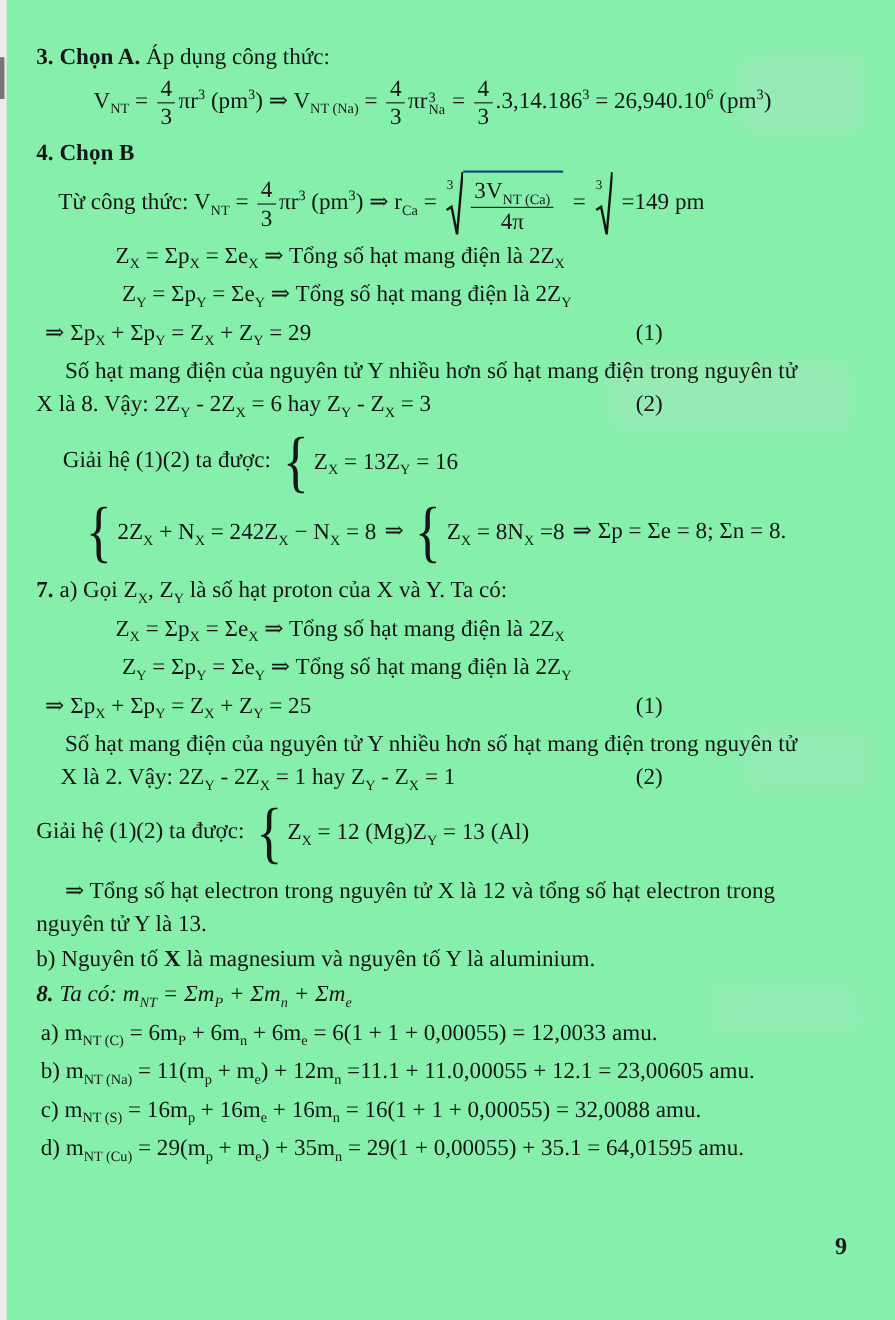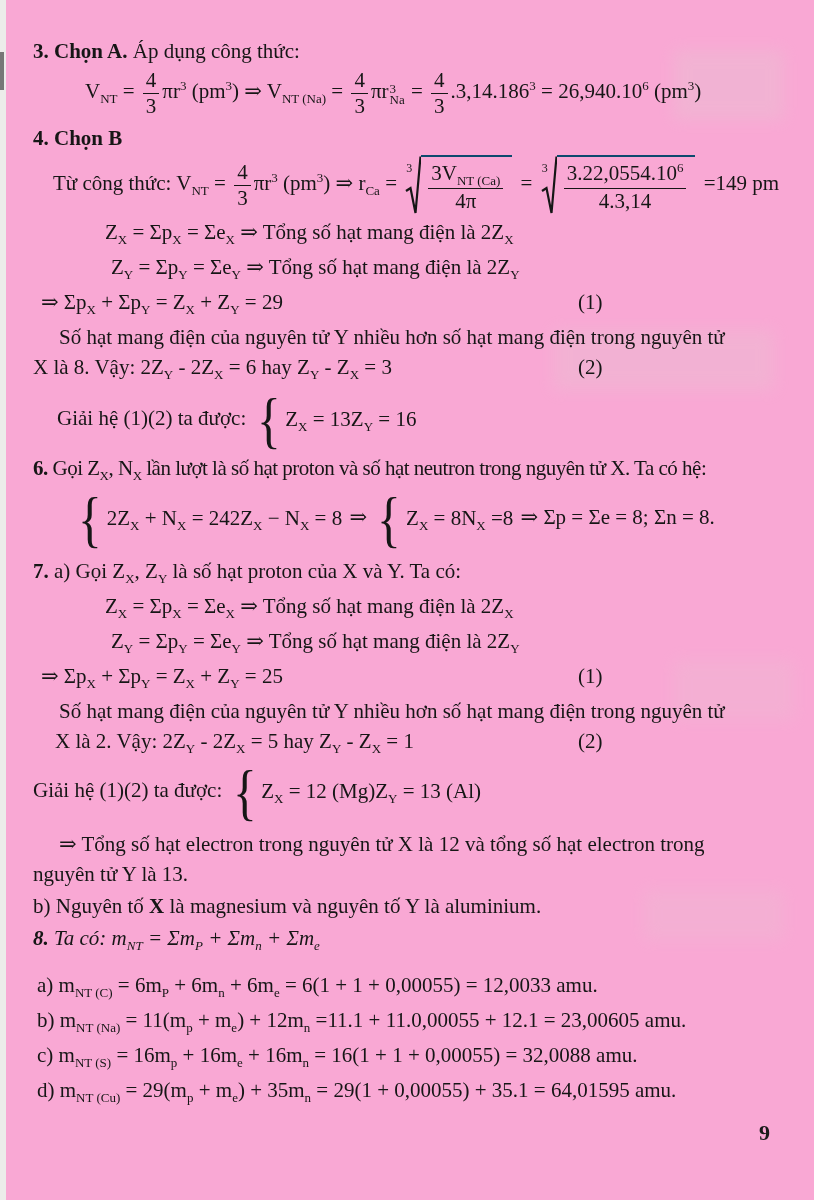--- a/index.html
+++ b/index.html
@@ -1,16 +1,16 @@
 <!DOCTYPE html>
 <html><head>
 <meta charset="utf-8">
 <style>
   html,body{margin:0;padding:0;background:#888;}
-  .page{position:relative;width:814px;height:1200px;background:#f9a8d4;
+  .page{position:relative;width:814px;height:1200px;background:#86efac;
         font-family:"Liberation Serif","DejaVu Serif",serif;color:#161616;overflow:hidden;margin:0 auto;}
   .content{position:absolute;left:33px;top:36px;width:762px;}
   .line{position:relative;white-space:nowrap;font-size:21px;line-height:30px;}
   .line.tight{letter-spacing:-0.5px;}
   .bold{font-weight:bold;}
   .sub{font-size:13px;position:relative;top:5px;}
   .sup{font-size:13px;position:relative;top:-8px;}
   .ss{display:inline-flex;flex-direction:column;align-items:flex-start;vertical-align:middle;
       font-size:13px;line-height:11px;margin:0 1px;}
   .frac{display:inline-flex;flex-direction:column;align-items:center;vertical-align:middle;
@@ -78,69 +78,62 @@
               <span class="den"><span>4π</span></span>
             </span>
           </span>
         </span><span> = </span><span class="root">
           <span class="rsign">
             <span class="ridx">3</span>
             <svg class="rsvg" viewBox="0 0 16 60" preserveAspectRatio="none">
               <path d="M1 36 L5.5 33 L10.5 58 L15.5 1.5" fill="none" stroke="#161616" stroke-width="2.2" vector-effect="non-scaling-stroke"></path>
             </svg>
           </span>
-          <span class="rbody">
-            <span class="frac">
-              <span class="num"><span>3.22,0554.10</span><span class="sup">6</span></span>
-              <span class="den"><span>4.3,14</span></span>
-            </span>
-          </span>
         </span><span> =149 pm</span></div>
       <div class="line" style="padding-left: 72px; margin-top: 2px;"><span>Z</span><span class="sub">X</span><span> = Σp</span><span class="sub">X</span><span> = Σe</span><span class="sub">X</span><span> ⇒ Tổng số hạt mang điện là 2Z</span><span class="sub">X</span></div>
       <div class="line" style="padding-left: 78px; margin-top: 2px;"><span>Z</span><span class="sub">Y</span><span> = Σp</span><span class="sub">Y</span><span> = Σe</span><span class="sub">Y</span><span> ⇒ Tổng số hạt mang điện là 2Z</span><span class="sub">Y</span></div>
       <div class="line" style="padding-left: 8px; margin-top: 2px;"><span>⇒ Σp</span><span class="sub">X</span><span> + Σp</span><span class="sub">Y</span><span> = Z</span><span class="sub">X</span><span> + Z</span><span class="sub">Y</span><span> = 29</span><span class="eqtag">(1)</span></div>
       <div class="line" style="padding-left: 26px; margin-top: 2px;"><span>Số hạt mang điện của nguyên tử Y nhiều hơn số hạt mang điện trong nguyên tử</span></div>
       <div class="line" style="padding-left: 0px; margin-top: 0px;"><span>X là 8. Vậy:  2Z</span><span class="sub">Y</span><span> - 2Z</span><span class="sub">X</span><span> = 6 hay Z</span><span class="sub">Y</span><span> - Z</span><span class="sub">X</span><span> = 3</span><span class="eqtag">(2)</span></div>
       <div class="line" style="padding-left: 24px; margin-top: 4px;"><span>Giải hệ (1)(2) ta được: </span><span class="cases">
           <span class="cbrace">{</span>
           <span class="crows">
             <span class="crow"><span>Z</span><span class="sub">X</span><span> = 13</span></span>
             <span class="crow"><span>Z</span><span class="sub">Y</span><span> = 16</span></span>
           </span>
         </span></div>
-      <div class="line tight" style="padding-left: 0px; margin-top: 2px;"><span class="bold">6.</span><span> Gọi Z</span><span class="sub">X</span><span>, N</span><span class="sub">X</span><span> lần lượt là số hạt proton và số hạt neutron trong nguyên tử X. Ta có hệ:</span></div>
       <div class="line" style="padding-left: 40px; margin-top: 2px;"><span class="cases">
           <span class="cbrace">{</span>
           <span class="crows">
             <span class="crow"><span>2Z</span><span class="sub">X</span><span> + N</span><span class="sub">X</span><span> = 24</span></span>
             <span class="crow"><span>2Z</span><span class="sub">X</span><span> − N</span><span class="sub">X</span><span> = 8</span></span>
           </span>
         </span><span>  ⇒ </span><span class="cases">
           <span class="cbrace">{</span>
           <span class="crows">
             <span class="crow"><span>Z</span><span class="sub">X</span><span> = 8</span></span>
             <span class="crow"><span>N</span><span class="sub">X</span><span> =8</span></span>
           </span>
         </span><span> ⇒ Σp = Σe = 8; Σn = 8.</span></div>
       <div class="line" style="padding-left: 0px; margin-top: 6px;"><span class="bold">7.</span><span> a) Gọi Z</span><span class="sub">X</span><span>, Z</span><span class="sub">Y</span><span> là số hạt proton của X và Y. Ta có:</span></div>
       <div class="line" style="padding-left: 72px; margin-top: 2px;"><span>Z</span><span class="sub">X</span><span> = Σp</span><span class="sub">X</span><span> = Σe</span><span class="sub">X</span><span> ⇒ Tổng số hạt mang điện là 2Z</span><span class="sub">X</span></div>
       <div class="line" style="padding-left: 78px; margin-top: 2px;"><span>Z</span><span class="sub">Y</span><span> = Σp</span><span class="sub">Y</span><span> = Σe</span><span class="sub">Y</span><span> ⇒ Tổng số hạt mang điện là 2Z</span><span class="sub">Y</span></div>
       <div class="line" style="padding-left: 8px; margin-top: 2px;"><span>⇒ Σp</span><span class="sub">X</span><span> + Σp</span><span class="sub">Y</span><span> = Z</span><span class="sub">X</span><span> + Z</span><span class="sub">Y</span><span> = 25</span><span class="eqtag">(1)</span></div>
       <div class="line" style="padding-left: 26px; margin-top: 2px;"><span>Số hạt mang điện của nguyên tử Y nhiều hơn số hạt mang điện trong nguyên tử</span></div>
-      <div class="line" style="padding-left: 22px; margin-top: 0px;"><span>X là 2. Vậy:  2Z</span><span class="sub">Y</span><span> - 2Z</span><span class="sub">X</span><span> = 5 hay Z</span><span class="sub">Y</span><span> - Z</span><span class="sub">X</span><span> = 1</span><span class="eqtag">(2)</span></div>
+      <div class="line" style="padding-left: 22px; margin-top: 0px;"><span>X là 2. Vậy:  2Z</span><span class="sub">Y</span><span> - 2Z</span><span class="sub">X</span><span> = 1 hay Z</span><span class="sub">Y</span><span> - Z</span><span class="sub">X</span><span> = 1</span><span class="eqtag">(2)</span></div>
       <div class="line" style="padding-left: 0px; margin-top: 2px;"><span>Giải hệ (1)(2) ta được: </span><span class="cases">
           <span class="cbrace">{</span>
           <span class="crows">
             <span class="crow"><span>Z</span><span class="sub">X</span><span> = 12 (Mg)</span></span>
             <span class="crow"><span>Z</span><span class="sub">Y</span><span> = 13 (Al)</span></span>
           </span>
         </span></div>
       <div class="line" style="padding-left: 26px; margin-top: 6px;"><span>⇒ Tổng số hạt electron trong nguyên tử X là 12 và tổng số hạt electron trong</span></div>
       <div class="line" style="padding-left: 0px; margin-top: 0px;"><span>nguyên tử Y là 13.</span></div>
       <div class="line" style="padding-left: 0px; margin-top: 2px;"><span>b) Nguyên tố </span><span class="bold">X</span><span> là magnesium và nguyên tố Y là aluminium.</span></div>
       <div class="line" style="padding-left: 0px; margin-top: 2px; font-style: italic;"><span class="bold">8.</span><span> Ta có: m</span><span class="sub">NT</span><span> = Σm</span><span class="sub">P</span><span> + Σm</span><span class="sub">n</span><span> + Σm</span><span class="sub">e</span></div>
-      <div class="line" style="padding-left: 4px; margin-top: 14px;"><span>a) m</span><span class="sub">NT (C)</span><span> = 6m</span><span class="sub">P</span><span> + 6m</span><span class="sub">n</span><span> + 6m</span><span class="sub">e</span><span> = 6(1 + 1 + 0,00055) = 12,0033 amu.</span></div>
+      <div class="line" style="padding-left: 4px; margin-top: 2px;"><span>a) m</span><span class="sub">NT (C)</span><span> = 6m</span><span class="sub">P</span><span> + 6m</span><span class="sub">n</span><span> + 6m</span><span class="sub">e</span><span> = 6(1 + 1 + 0,00055) = 12,0033 amu.</span></div>
       <div class="line" style="padding-left: 4px; margin-top: 2px;"><span>b) m</span><span class="sub">NT (Na)</span><span> = 11(m</span><span class="sub">p</span><span> + m</span><span class="sub">e</span><span>) + 12m</span><span class="sub">n</span><span> =11.1 + 11.0,00055 + 12.1 = 23,00605 amu.</span></div>
       <div class="line" style="padding-left: 4px; margin-top: 2px;"><span>c) m</span><span class="sub">NT (S)</span><span> = 16m</span><span class="sub">p</span><span> + 16m</span><span class="sub">e</span><span> + 16m</span><span class="sub">n</span><span> = 16(1 + 1 + 0,00055) = 32,0088 amu.</span></div>
       <div class="line" style="padding-left: 4px; margin-top: 2px;"><span>d) m</span><span class="sub">NT (Cu)</span><span> = 29(m</span><span class="sub">p</span><span> + m</span><span class="sub">e</span><span>) + 35m</span><span class="sub">n</span><span> = 29(1 + 0,00055) + 35.1 = 64,01595 amu.</span></div>
     </div>
   <div class="footer">9</div>
 </div>
 
 </body></html>

